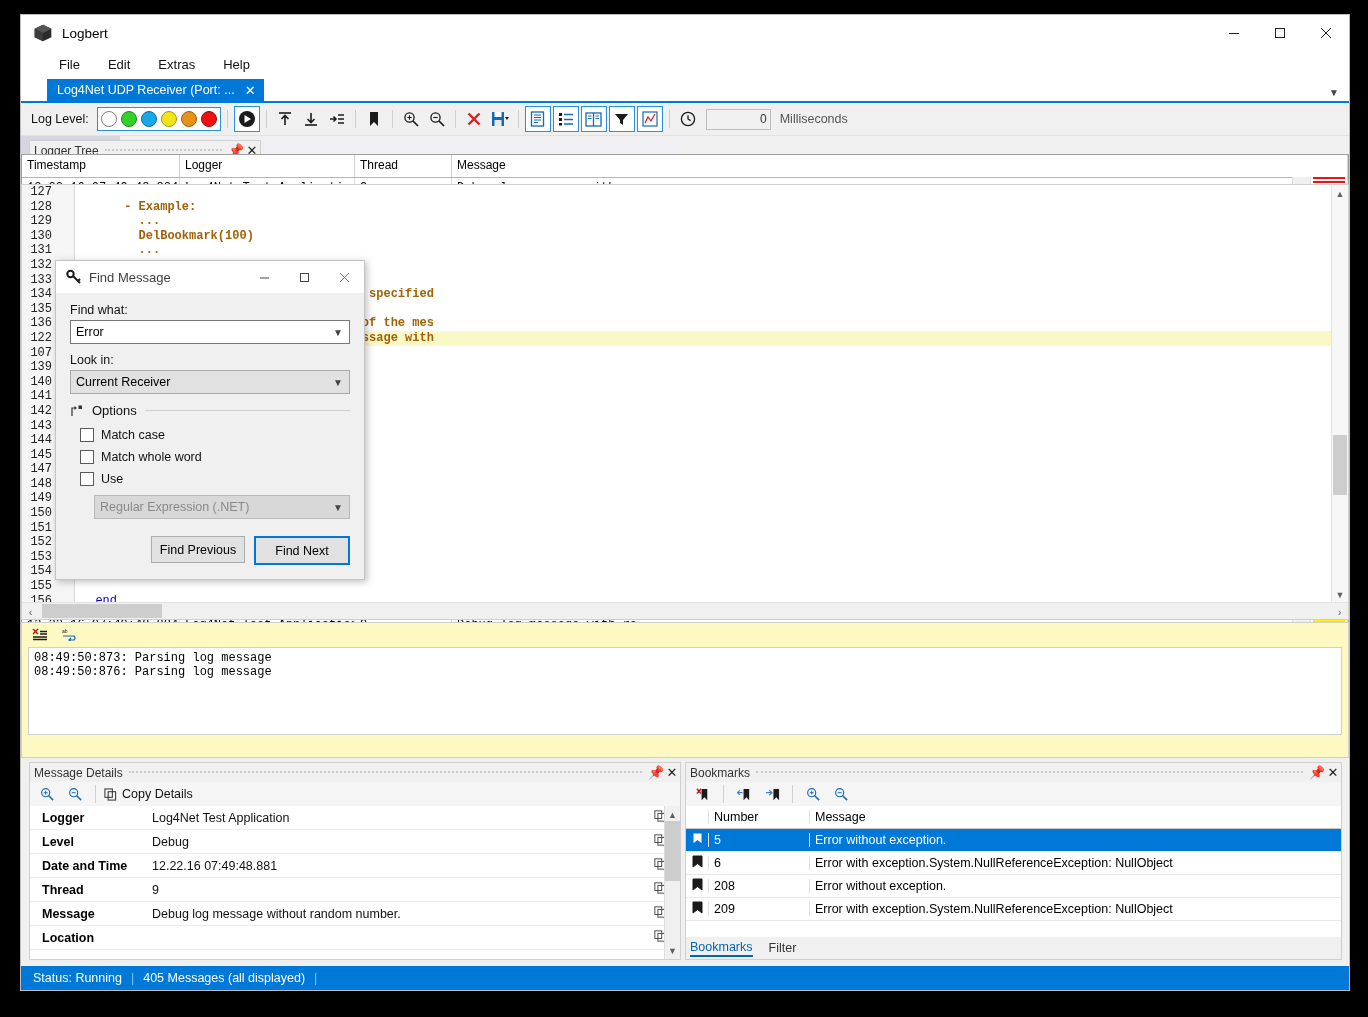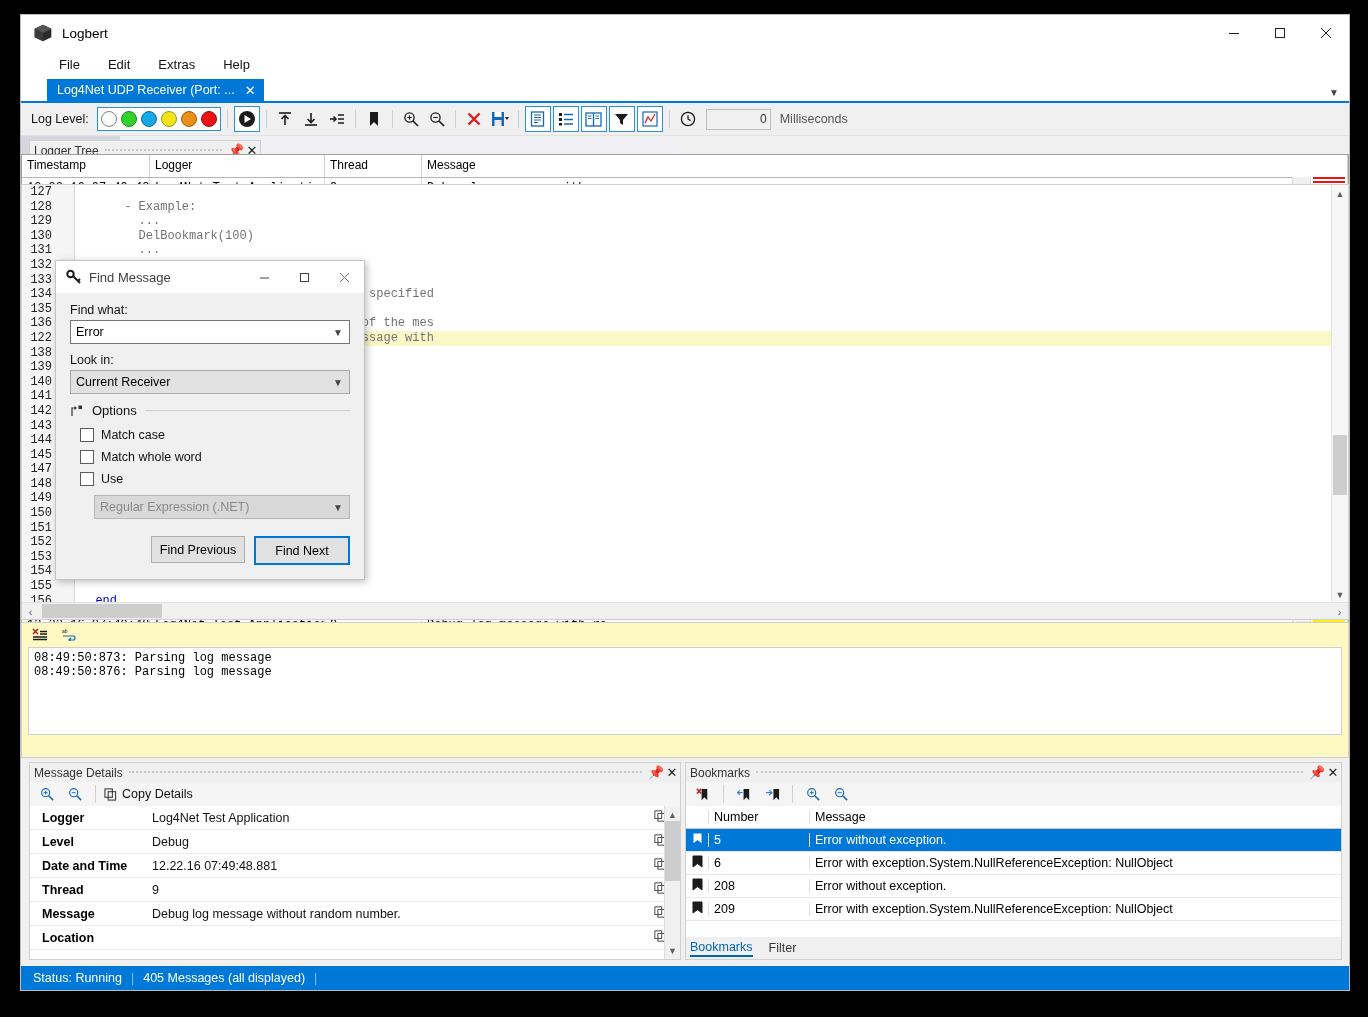--- a/index.html
+++ b/index.html
@@ -59,21 +59,21 @@
   
   #messages{left:244px;top:4px;width:660px;height:610px;background:#f0f0f0;border:none;}
   .msgtabs{height:18px;display:flex;align-items:flex-end;}
   .msgtab{background:#d6d6e0;color:#555;font-size:12px;padding:2px 22px;}
   .msgtabsfill{flex:1;background:#efeff4;height:16px;}
   .grid{position:absolute;left:0;top:18px;right:0;bottom:0;background:#fff;border:1px solid #a0a0a0;overflow:hidden;}
   .ghead{display:flex;height:22px;background:#fff;border-bottom:1px solid #b5b5b5;font-size:12px;}
   .ghead div{border-right:1px solid #d0d0d0;padding:3px 0 0 5px;box-sizing:border-box;color:#000;}
   .grow{display:flex;height:22px;font-family:"Liberation Mono",monospace;font-size:12px;border-bottom:1px solid #e3e3e3;}
   .grow div{border-right:1px solid #dcdcdc;padding:3px 0 0 5px;box-sizing:border-box;white-space:nowrap;overflow:hidden;}
-  .c-ts{width:128px;} .c-lg{width:175px;} .c-th{width:97px;} .c-msg{flex:1;}
+  .c-ts{width:158px;} .c-lg{width:175px;} .c-th{width:97px;} .c-msg{flex:1;}
   .vscroll{position:absolute;right:38px;top:22px;width:17px;bottom:18px;background:#f0f0f0;border-left:1px solid #dcdcdc;}
   .vthumb{position:absolute;left:1px;top:16px;width:15px;height:56px;background:#cdcdcd;}
   .vsarrow{position:absolute;left:0;width:17px;height:17px;display:flex;align-items:center;justify-content:center;color:#606060;font-size:9px;}
   .minimap{position:absolute;right:1px;top:22px;width:36px;bottom:18px;background:#fff;border-left:1px solid #dcdcdc;overflow:hidden;}
   .hscroll{position:absolute;left:0;right:0;bottom:0;height:17px;background:#f0f0f0;border-top:1px solid #dcdcdc;}
   .hthumb{position:absolute;left:108px;top:1px;width:207px;height:15px;background:#cdcdcd;}
   .hsarrow{position:absolute;top:0;width:17px;height:17px;display:flex;align-items:center;justify-content:center;color:#606060;font-size:11px;}
 
   
   #script{left:910px;top:4px;width:412px;height:610px;background:#f0f0f0;border:none;}
@@ -81,21 +81,21 @@
   .scripttab{background:#0078d7;color:#fff;font-size:12.5px;padding:3px 26px;}
   .scripttabs .chev{position:absolute;right:8px;bottom:3px;color:#444;font-size:10px;}
   .scripttools{height:26px;background:#f0f0f0;display:flex;align-items:center;gap:2px;padding-left:5px;}
   .editor{position:absolute;left:0;right:0;top:48px;height:434px;background:#fff;border:1px solid #cfcfcf;overflow:hidden;}
   .codearea{position:absolute;left:0;top:0;right:0;bottom:0;font-family:"Liberation Mono",monospace;font-size:12px;}
   .cline{height:14.6px;display:flex;white-space:pre;}
   .gut{width:30px;text-align:right;padding-right:6px;color:#222;background:#f5f5f5;}
   .fold{width:16px;background:#f5f5f5;color:#777;text-align:center;font-size:10px;border-right:1px solid #dadada;}
   .code{padding-left:6px;color:#006400;}
   .kw{color:#0000d0;} .fn{color:#1a9e9e;} .str{color:#a31515;}
-  .pun{color:#b000b0;} .cmt{color:#737373;}
+  .pun{color:#b000b0;} .cmt{color:#a16207;font-weight:bold;}
   .hl{background:#fbf8c8;}
   .escroll{position:absolute;right:0;top:0;width:16px;bottom:0;background:#f7f7f7;border-left:1px solid #e2e2e2;}
   .ethumb{position:absolute;left:1px;top:250px;width:14px;height:60px;background:#cdcdcd;}
   .ehscroll{position:absolute;left:0;right:0;bottom:0;height:16px;background:#f0f0f0;border-top:1px solid #e2e2e2;}
   .ehthumb{position:absolute;left:20px;top:1px;width:120px;height:14px;background:#cdcdcd;}
   .outwrap{position:absolute;left:0;right:0;top:486px;bottom:0;background:#fef9c3;border:1px solid #cfcfcf;}
   .outtools{height:22px;display:flex;align-items:center;gap:6px;padding-left:6px;}
   .outbox{position:absolute;left:6px;right:6px;top:24px;bottom:22px;background:#fff;border:1px solid #cfcfcf;font-family:"Liberation Mono",monospace;font-size:12px;padding:3px 5px;color:#000;}
 
   
@@ -790,21 +790,21 @@
             <div class="cline"><div class="gut">128</div><div class="fold"></div><div class="code"><span class="cmt">      - Example:</span></div></div>
             <div class="cline"><div class="gut">129</div><div class="fold"></div><div class="code"><span class="cmt">        ...</span></div></div>
             <div class="cline"><div class="gut">130</div><div class="fold"></div><div class="code"><span class="cmt">        DelBookmark(100)</span></div></div>
             <div class="cline"><div class="gut">131</div><div class="fold"></div><div class="code"><span class="cmt">        ...</span></div></div>
             <div class="cline"><div class="gut">132</div><div class="fold"></div><div class="code"><span class="cmt"></span></div></div>
             <div class="cline"><div class="gut">133</div><div class="fold"></div><div class="code"><span class="cmt">    - GetLogMessage:</span></div></div>
             <div class="cline"><div class="gut">134</div><div class="fold"></div><div class="code"><span class="cmt">      Gets a log message with the index specified</span></div></div>
             <div class="cline"><div class="gut">135</div><div class="fold"></div><div class="code"><span class="cmt"></span></div></div>
             <div class="cline"><div class="gut">136</div><div class="fold"></div><div class="code"><span class="cmt">      - Parameters: Integer, the index of the mes</span></div></div>
             <div class="cline hl"><div class="gut">122</div><div class="fold"></div><div class="code"><span class="cmt">      - Returns:    Table,   the log message with</span></div></div>
-            <div class="cline"><div class="gut">138</div><div class="fold"></div><div class="code"><span class="cmt"></span></div></div>
+            <div class="cline"><div class="gut">107</div><div class="fold"></div><div class="code"><span class="cmt"></span></div></div>
             <div class="cline"><div class="gut">139</div><div class="fold"></div><div class="code"><span class="cmt">      - Example:</span></div></div>
             <div class="cline"><div class="gut">140</div><div class="fold"></div><div class="code"><span class="cmt">        ...</span></div></div>
             <div class="cline"><div class="gut">141</div><div class="fold"></div><div class="code"><span class="cmt">        local msg = GetLogMessage(100)</span></div></div>
             <div class="cline"><div class="gut">142</div><div class="fold"></div><div class="code"><span class="cmt">        ...</span></div></div>
             <div class="cline"><div class="gut">143</div><div class="fold"></div><div class="code"><span class="cmt"></span></div></div>
             <div class="cline"><div class="gut">144</div><div class="fold"></div><div class="code"><span class="cmt">  --]]</span></div></div>
             <div class="cline"><div class="gut">145</div><div class="fold"></div><div class="code"><span class="cmt"></span></div></div>
             <div class="cline"><div class="gut">147</div><div class="fold"></div><div class="code"><span class="cmt"></span></div></div>
             <div class="cline"><div class="gut">148</div><div class="fold">⊟</div><div class="code">  <span class="kw">for</span> k, v <span class="kw">in</span> <span class="fn">pairs</span><span class="pun">(</span>msgs<span class="pun">)</span> <span class="kw">do</span></div></div>
             <div class="cline"><div class="gut">149</div><div class="fold"></div><div class="code">    <span class="fn">Debug</span><span class="pun">(</span><span class="str">"Parsing log message"</span><span class="pun">)</span></div></div>

